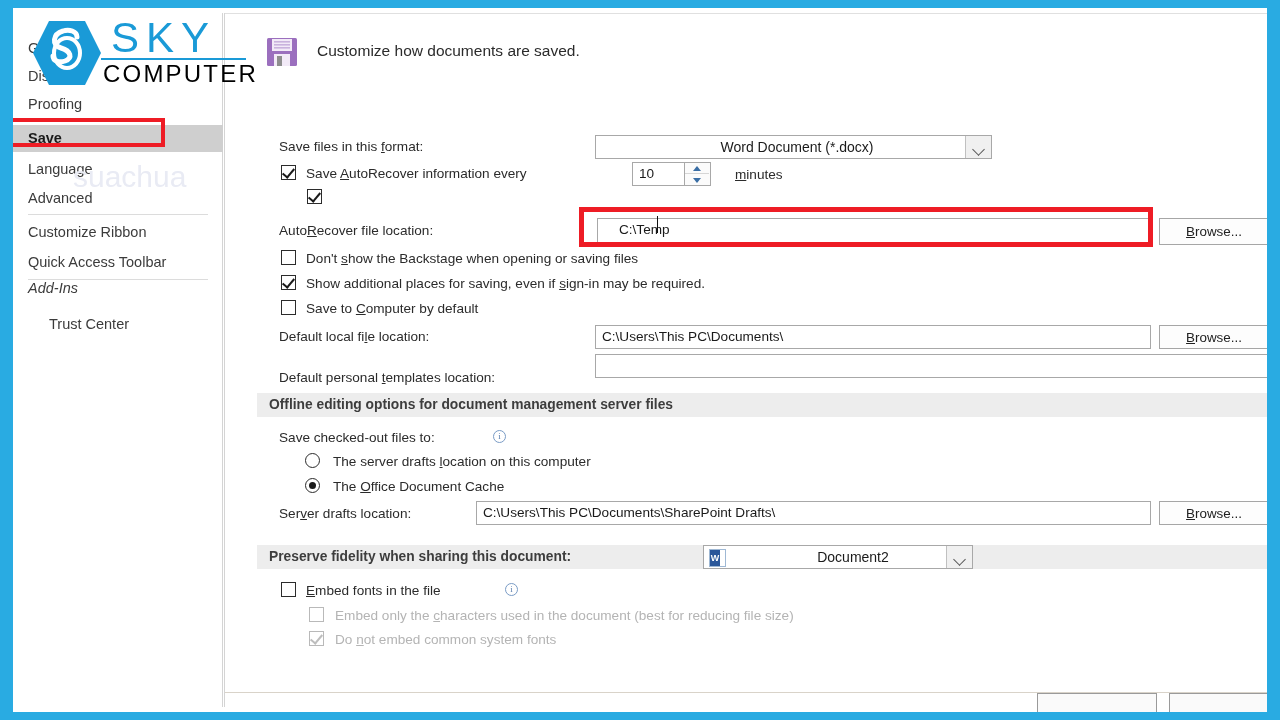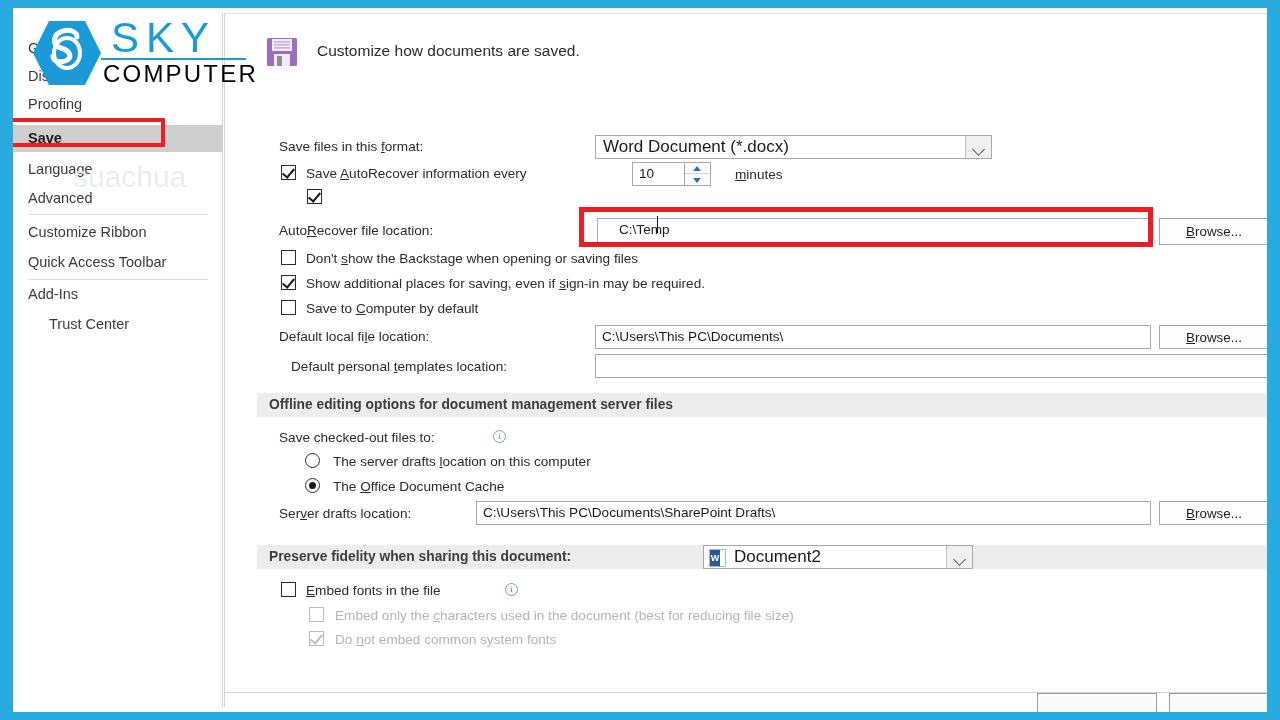--- a/index.html
+++ b/index.html
@@ -161,26 +161,27 @@
     color: #222;
     text-align: center;
     line-height: 24px;
     white-space: nowrap;
   }
 
   .combo {
     position: absolute;
     background: #ffffff;
     border: 1px solid #a8a8a8;
-    font-size: 17px;
+    font-size: 14px;
     color: #1a1a1a;
     line-height: 22px;
     padding-left: 7px;
     white-space: nowrap;
     overflow: hidden;
+    text-align: center;
   }
   .combo .arrow {
     position: absolute;
     right: 0; top: 0;
     width: 26px; height: 100%;
     background: #f0f0f0;
     border-left: 1px solid #c0c0c0;
   }
   .combo .arrow::after {
     content: "";
@@ -324,21 +325,21 @@
       <div class="nav-item" style="top:22px;"><span>General</span></div>
       <div class="nav-item" style="top:50px;"><span>Display</span></div>
       <div class="nav-item" style="top:78px;"><span>Proofing</span></div>
       <div class="nav-item selected" style="top:112px;"><span>Save</span></div>
       <div class="nav-item" style="top:143px;"><span>Language</span></div>
       <div class="nav-item" style="top:172px;"><span>Advanced</span></div>
       <div class="nav-sep" style="top:201px;"></div>
       <div class="nav-item" style="top:206px;"><span>Customize Ribbon</span></div>
       <div class="nav-item" style="top:236px;"><span>Quick Access Toolbar</span></div>
       <div class="nav-sep" style="top:266px;"></div>
-      <div class="nav-item" style="top:268px;"><span>Add-Ins</span></div>
+      <div class="nav-item" style="top:262px;font-style:italic;"><span>Add-Ins</span></div>
       <div class="nav-item" style="top:298px;padding-left:36px;"><span>Trust Center</span></div>
     </div>
 
     <div id="save-highlight"></div>
 
     <div id="logo">
       <div class="hexwrap">
         <svg width="72" height="68" viewBox="0 0 72 68">
           <polygon points="18,2 54,2 70,34 54,66 18,66 2,34" fill="#1a9ad7"></polygon>
           <path d="M46 18 C46 12, 38 10, 32 12 C22 15, 20 26, 30 29 C40 32, 42 39, 34 42 C28 44, 22 42, 22 37" stroke="#ffffff" stroke-width="5" fill="none" stroke-linecap="round"></path>
@@ -394,21 +395,21 @@
       <div class="chk on" style="left:56px; top:262px;"></div>
       <div class="lbl" style="left:81px; top:262px;">Show additional places for saving, even if <u>s</u>ign-in may be required.</div>
 
       <div class="chk" style="left:56px; top:287px;"></div>
       <div class="lbl" style="left:81px; top:287px;">Save to <u>C</u>omputer by default</div>
 
       <div class="lbl" style="left:54px; top:315px;">Default local fi<u>l</u>e location:</div>
       <div class="tbox" style="left:370px; top:312px; width:556px; height:24px;"><span>C:\Users\This PC\Documents\</span></div>
       <div class="btn" style="left:934px; top:312px; width:110px; height:24px;"><u>B</u>rowse...</div>
 
-      <div class="lbl" style="left:54px; top:345px;margin-left:12px;">Default personal <u>t</u>emplates location:</div>
+      <div class="lbl" style="left:54px; top:356px;">Default personal <u>t</u>emplates location:</div>
       <div class="tbox" style="left:370px; top:341px; width:674px; height:24px;"><span></span></div>
 
       <div class="section-head" style="top:380px;">Offline editing options for document management server files</div>
 
       <div class="lbl" style="left:54px; top:416px;">Save checked-out files to:</div>
       <div class="info-i" style="left:268px; top:417px;">i</div>
 
       <div class="radio" style="left:80px; top:440px;"></div>
       <div class="lbl" style="left:108px; top:440px;">The server drafts <u>l</u>ocation on this computer</div>
 

